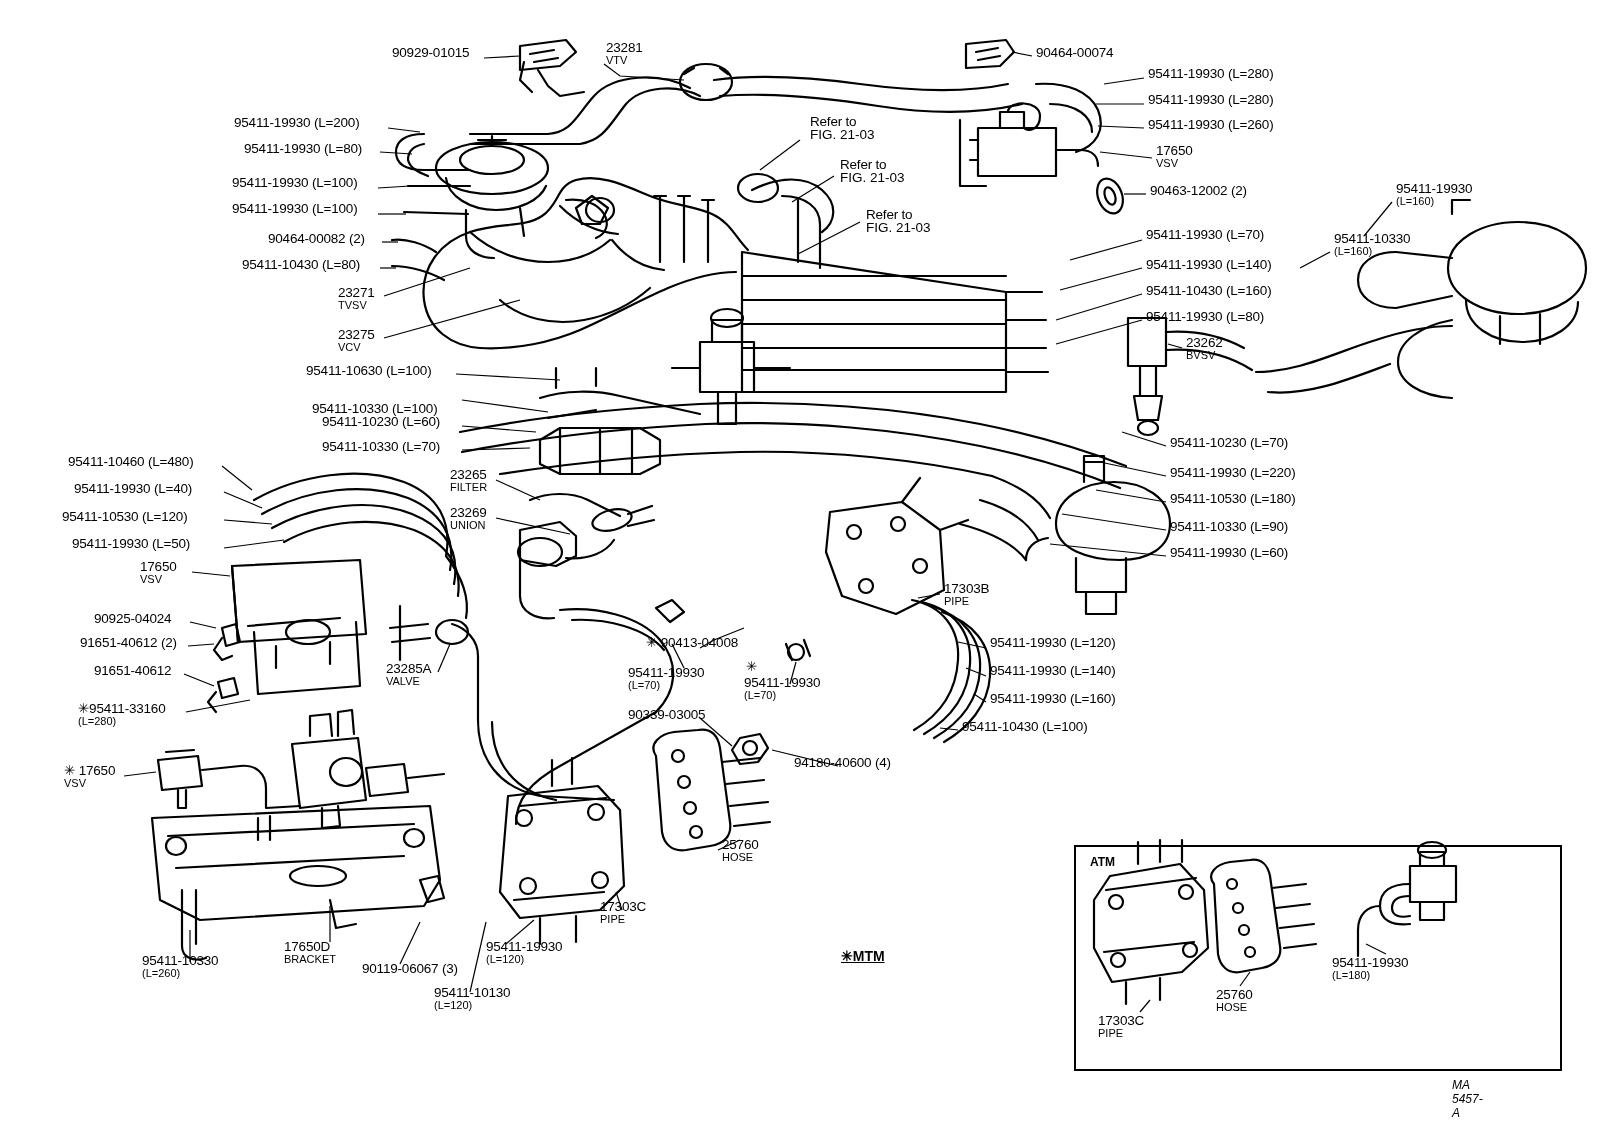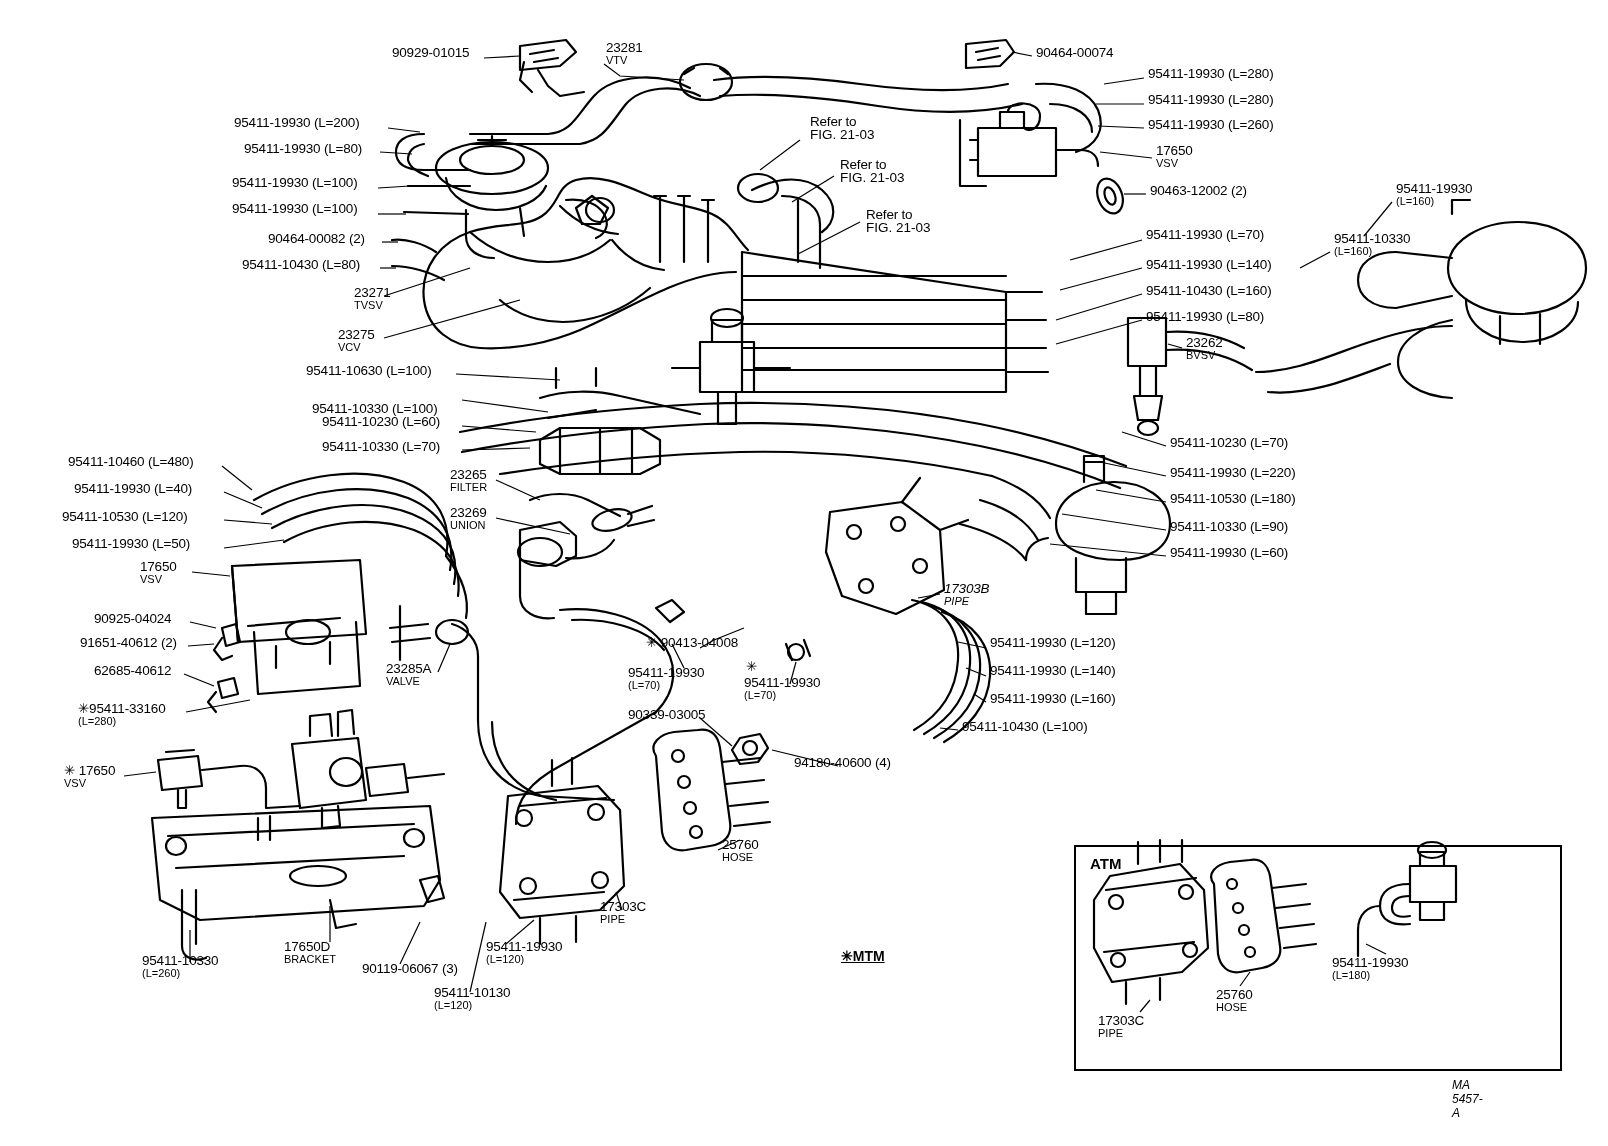--- a/index.html
+++ b/index.html
@@ -2,21 +2,21 @@
 <html><head>
 <meta charset="utf-8">
 <style>
   html,body{margin:0;padding:0;background:#fff;}
   body{width:1608px;height:1146px;font-family:"Liberation Sans",sans-serif;color:#000;overflow:hidden;}
   #stage{position:relative;width:1288px;height:1146px;}
   svg#art{position:absolute;left:0;top:0;width:1608px;height:1146px;}
   .lbl{position:absolute;font-size:13.5px;line-height:13px;white-space:nowrap;letter-spacing:-0.2px;}
   .lbl .sub{display:block;font-size:11px;letter-spacing:0px;}
   #atm-box{position:absolute;left:1074px;top:845px;width:484px;height:222px;border:2px solid #000;}
-  #atm-title{position:absolute;left:1090px;top:855px;font-size:15px;font-weight:bold;}
+  #atm-title{position:absolute;left:1090px;top:855px;font-size:12px;font-weight:bold;}
   #code{position:absolute;left:1452px;top:1078px;font-size:12px;font-style:italic;}
   #mtm{position:absolute;left:812px;top:948px;font-size:14px;font-weight:bold;}
   #mtm u{margin-left:29px;}
 </style>
 </head>
 <body>
 
 <div id="stage">
 
   <svg id="art" viewBox="0 0 1608 1146">
@@ -338,21 +338,21 @@
   <div class="lbl" style="left:1148px;top:118px;"><span>95411-19930 (L=260)</span></div>
   <div class="lbl" style="left:1156px;top:144px;"><span>17650</span><span class="sub">VSV</span></div>
   <div class="lbl" style="left:1150px;top:184px;"><span>90463-12002 (2)</span></div>
 
   <div class="lbl" style="left:234px;top:116px;"><span>95411-19930 (L=200)</span></div>
   <div class="lbl" style="left:244px;top:142px;"><span>95411-19930 (L=80)</span></div>
   <div class="lbl" style="left:232px;top:176px;"><span>95411-19930 (L=100)</span></div>
   <div class="lbl" style="left:232px;top:202px;"><span>95411-19930 (L=100)</span></div>
   <div class="lbl" style="left:268px;top:232px;"><span>90464-00082 (2)</span></div>
   <div class="lbl" style="left:242px;top:258px;"><span>95411-10430 (L=80)</span></div>
-  <div class="lbl" style="left:338px;top:286px;margin-left:16px;"><span>23271</span><span class="sub">TVSV</span></div>
+  <div class="lbl" style="left:338px;top:286px;"><span>23271</span><span class="sub">TVSV</span></div>
   <div class="lbl" style="left:338px;top:328px;"><span>23275</span><span class="sub">VCV</span></div>
   <div class="lbl" style="left:306px;top:364px;"><span>95411-10630 (L=100)</span></div>
   <div class="lbl" style="left:312px;top:390px;margin-top:12px;"><span>95411-10330 (L=100)</span></div>
   <div class="lbl" style="left:322px;top:415px;"><span>95411-10230 (L=60)</span></div>
   <div class="lbl" style="left:322px;top:440px;"><span>95411-10330 (L=70)</span></div>
 
   <div class="lbl" style="left:1396px;top:182px;"><span>95411-19930</span><span class="sub">(L=160)</span></div>
   <div class="lbl" style="left:1334px;top:232px;"><span>95411-10330</span><span class="sub">(L=160)</span></div>
   <div class="lbl" style="left:1146px;top:228px;"><span>95411-19930 (L=70)</span></div>
   <div class="lbl" style="left:1146px;top:258px;"><span>95411-19930 (L=140)</span></div>
@@ -365,34 +365,34 @@
   <div class="lbl" style="left:1170px;top:520px;"><span>95411-10330 (L=90)</span></div>
   <div class="lbl" style="left:1170px;top:546px;"><span>95411-19930 (L=60)</span></div>
 
   <div class="lbl" style="left:68px;top:455px;"><span>95411-10460 (L=480)</span></div>
   <div class="lbl" style="left:74px;top:482px;"><span>95411-19930 (L=40)</span></div>
   <div class="lbl" style="left:62px;top:510px;"><span>95411-10530 (L=120)</span></div>
   <div class="lbl" style="left:72px;top:537px;"><span>95411-19930 (L=50)</span></div>
   <div class="lbl" style="left:140px;top:560px;"><span>17650</span><span class="sub">VSV</span></div>
   <div class="lbl" style="left:94px;top:612px;"><span>90925-04024</span></div>
   <div class="lbl" style="left:80px;top:636px;"><span>91651-40612 (2)</span></div>
-  <div class="lbl" style="left:94px;top:664px;"><span>62685-40612</span></div>
+  <div class="lbl" style="left:94px;top:664px;"><span>91651-40612</span></div>
   <div class="lbl" style="left:78px;top:702px;"><span>✳95411-33160</span><span class="sub">(L=280)</span></div>
   <div class="lbl" style="left:64px;top:764px;"><span>✳ 17650</span><span class="sub">VSV</span></div>
 
   <div class="lbl" style="left:450px;top:468px;"><span>23265</span><span class="sub">FILTER</span></div>
   <div class="lbl" style="left:450px;top:506px;"><span>23269</span><span class="sub">UNION</span></div>
   <div class="lbl" style="left:386px;top:662px;"><span>23285A</span><span class="sub">VALVE</span></div>
   <div class="lbl" style="left:646px;top:636px;"><span>✳ 90413-04008</span></div>
   <div class="lbl" style="left:628px;top:666px;"><span>95411-19930</span><span class="sub">(L=70)</span></div>
   <div class="lbl" style="left:746px;top:660px;"><span>✳</span></div>
   <div class="lbl" style="left:744px;top:676px;"><span>95411-19930</span><span class="sub">(L=70)</span></div>
   <div class="lbl" style="left:628px;top:708px;"><span>90339-03005</span></div>
   <div class="lbl" style="left:794px;top:756px;"><span>94180-40600 (4)</span></div>
-  <div class="lbl" style="left:944px;top:582px;font-style:italic;"><span>17303B</span><span class="sub">PIPE</span></div>
+  <div class="lbl" style="left:944px;top:582px;"><span>17303B</span><span class="sub">PIPE</span></div>
   <div class="lbl" style="left:990px;top:636px;"><span>95411-19930 (L=120)</span></div>
   <div class="lbl" style="left:990px;top:664px;"><span>95411-19930 (L=140)</span></div>
   <div class="lbl" style="left:990px;top:692px;"><span>95411-19930 (L=160)</span></div>
   <div class="lbl" style="left:962px;top:720px;"><span>95411-10430 (L=100)</span></div>
 
   <div class="lbl" style="left:722px;top:838px;"><span>25760</span><span class="sub">HOSE</span></div>
   <div class="lbl" style="left:600px;top:900px;"><span>17303C</span><span class="sub">PIPE</span></div>
   <div class="lbl" style="left:284px;top:940px;"><span>17650D</span><span class="sub">BRACKET</span></div>
   <div class="lbl" style="left:142px;top:954px;"><span>95411-10330</span><span class="sub">(L=260)</span></div>
   <div class="lbl" style="left:362px;top:962px;"><span>90119-06067 (3)</span></div>

